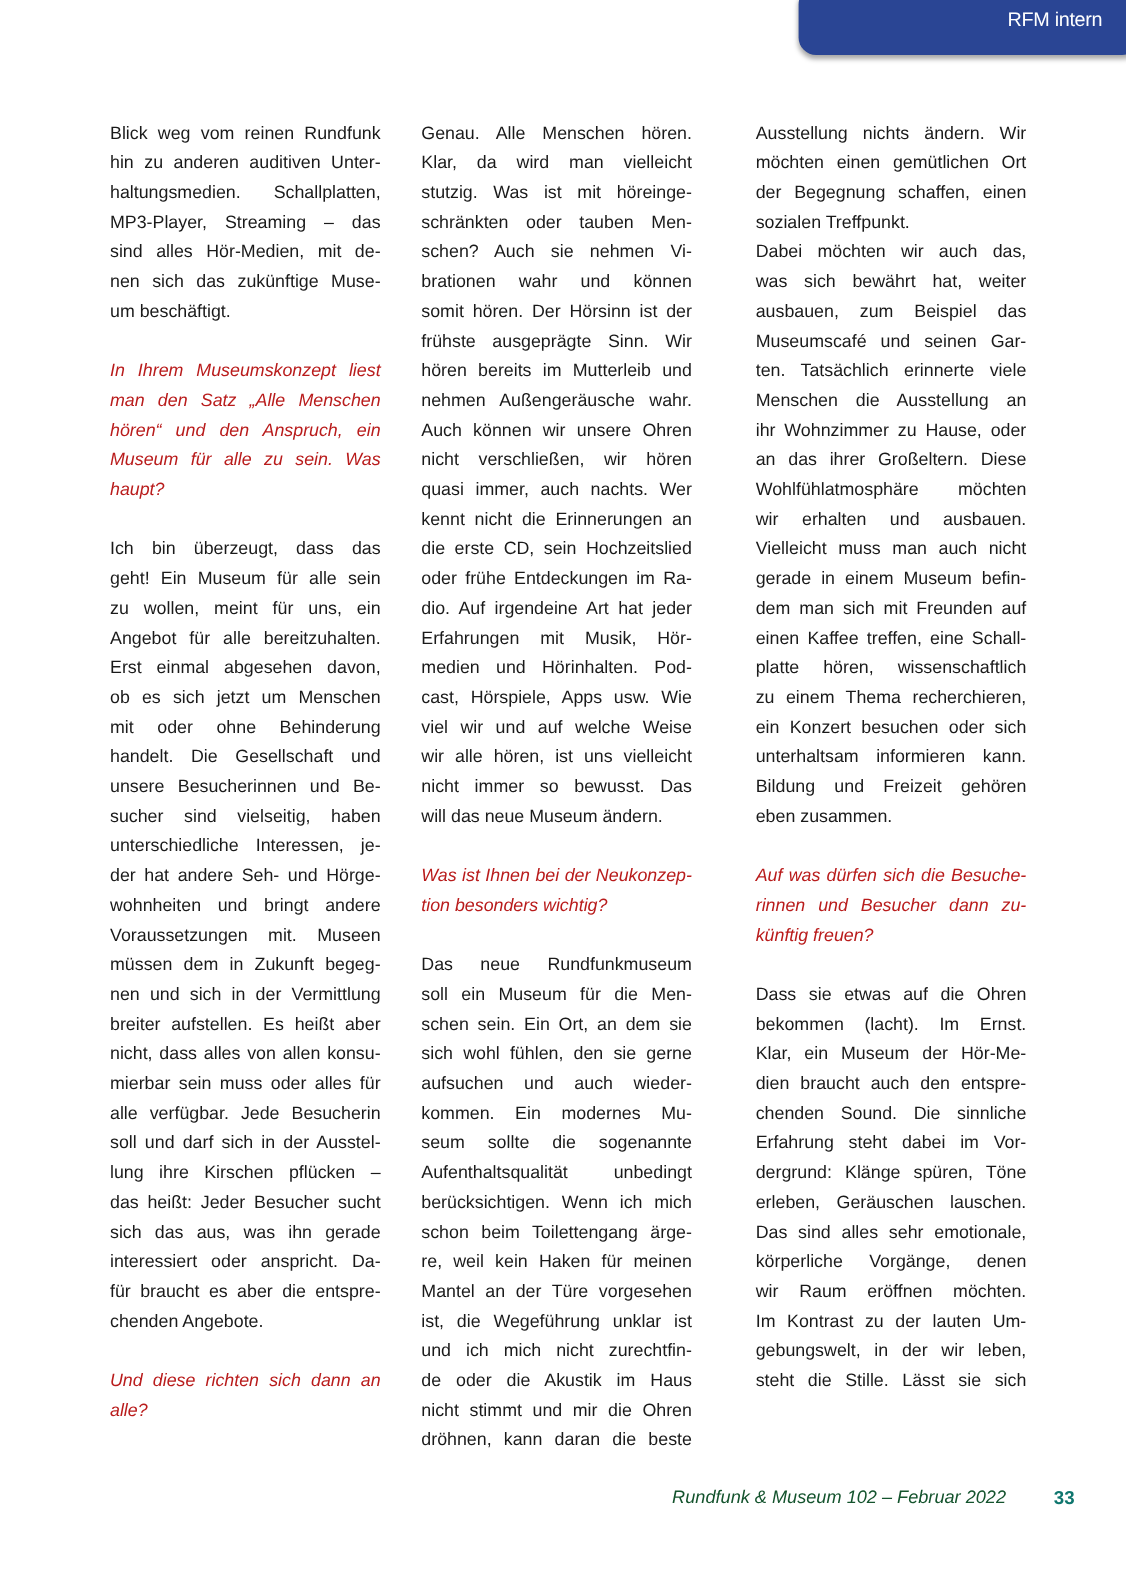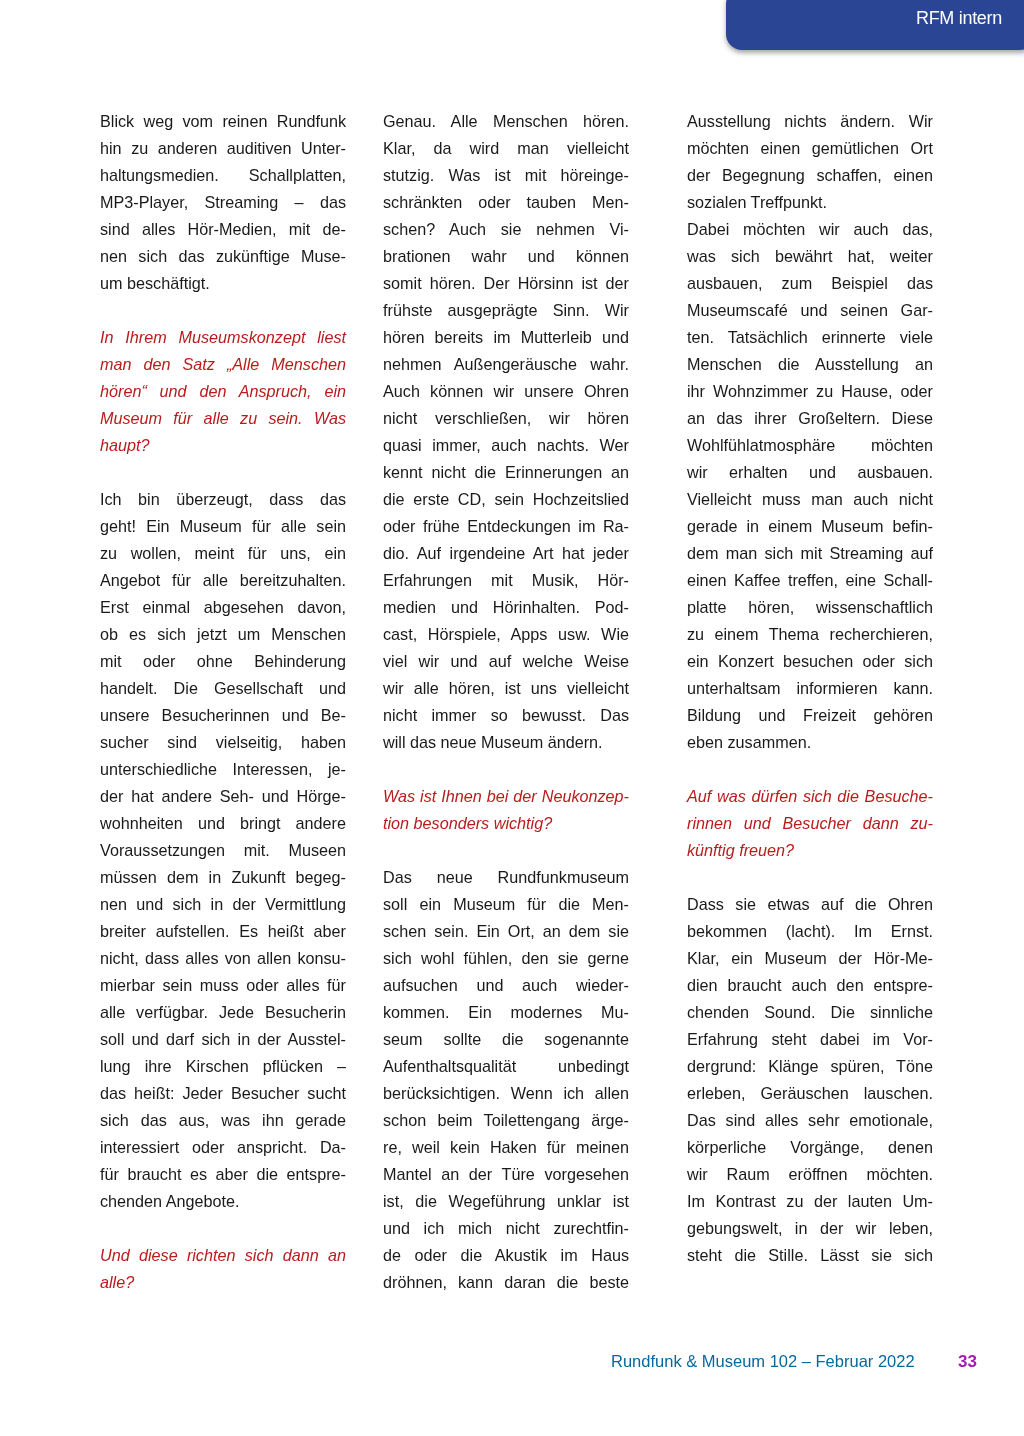--- a/index.html
+++ b/index.html
@@ -11,22 +11,22 @@
                font-size: 18px; letter-spacing: -0.3px; font-family: "Liberation Sans", sans-serif; }
   .col { position: absolute; top: 108px; width: 246px; }
   .col1 { left: 100px; }
   .col2 { left: 383px; }
   .col3 { left: 666px; margin-left: 21px; }
   .para { margin: 0; font-size: 16.2px; line-height: 27px; }
   .line { display: block; text-align: justify; text-align-last: justify; height: 27px; white-space: nowrap; overflow: visible; }
   .line.last { text-align-last: left; }
   .q .line { font-style: italic; color: #b91c1c; font-weight: 300; }
   .gap { height: 27px; }
-  .footer { position: absolute; top: 1352px; left: 611px; font-size: 16.5px; color: #0369a1; }
-  .pageno { position: absolute; top: 1352px; left: 958px; font-size: 17px; font-weight: bold; color: #a21caf; }
+  .footer { position: absolute; top: 1352px; left: 611px; font-size: 16.5px; color: #14532d; font-style: italic; }
+  .pageno { position: absolute; top: 1352px; left: 958px; font-size: 17px; font-weight: bold; color: #0f766e; }
 </style>
 </head>
 <body>
 
 <div class="tab">
   <span class="tab-label">RFM intern</span>
 </div>
 
 <div class="col col1">
     <div class="para">
@@ -117,27 +117,28 @@
     <div class="gap"></div>
     <div class="para">
       <span class="line">Das neue Rundfunkmuseum</span>
       <span class="line">soll ein Museum für die Men-</span>
       <span class="line">schen sein. Ein Ort, an dem sie</span>
       <span class="line">sich wohl fühlen, den sie gerne</span>
       <span class="line">aufsuchen und auch wieder-</span>
       <span class="line">kommen. Ein modernes Mu-</span>
       <span class="line">seum sollte die sogenannte</span>
       <span class="line">Aufenthaltsqualität unbedingt</span>
-      <span class="line">berücksichtigen. Wenn ich allen</span>
+      <span class="line">berücksichtigen. Wenn ich mich</span>
       <span class="line">schon beim Toilettengang ärge-</span>
       <span class="line">re, weil kein Haken für meinen</span>
       <span class="line">Mantel an der Türe vorgesehen</span>
       <span class="line">ist, die Wegeführung unklar ist</span>
       <span class="line">und ich mich nicht zurechtfin-</span>
       <span class="line">de oder die Akustik im Haus</span>
+      <span class="line">nicht stimmt und mir die Ohren</span>
       <span class="line">dröhnen, kann daran die beste</span>
     </div>
   </div>
 <div class="col col3">
     <div class="para">
       <span class="line">Ausstellung nichts ändern. Wir</span>
       <span class="line">möchten einen gemütlichen Ort</span>
       <span class="line">der Begegnung schaffen, einen</span>
       <span class="line last">sozialen Treffpunkt.</span>
     </div>
@@ -147,21 +148,21 @@
       <span class="line">ausbauen, zum Beispiel das</span>
       <span class="line">Museumscafé und seinen Gar-</span>
       <span class="line">ten. Tatsächlich erinnerte viele</span>
       <span class="line">Menschen die Ausstellung an</span>
       <span class="line">ihr Wohnzimmer zu Hause, oder</span>
       <span class="line">an das ihrer Großeltern. Diese</span>
       <span class="line">Wohlfühlatmosphäre möchten</span>
       <span class="line">wir erhalten und ausbauen.</span>
       <span class="line">Vielleicht muss man auch nicht</span>
       <span class="line">gerade in einem Museum befin-</span>
-      <span class="line">dem man sich mit Streaming auf</span>
+      <span class="line">dem man sich mit Freunden auf</span>
       <span class="line">einen Kaffee treffen, eine Schall-</span>
       <span class="line">platte hören, wissenschaftlich</span>
       <span class="line">zu einem Thema recherchieren,</span>
       <span class="line">ein Konzert besuchen oder sich</span>
       <span class="line">unterhaltsam informieren kann.</span>
       <span class="line">Bildung und Freizeit gehören</span>
       <span class="line last">eben zusammen.</span>
     </div>
     <div class="gap"></div>
     <div class="para q">

